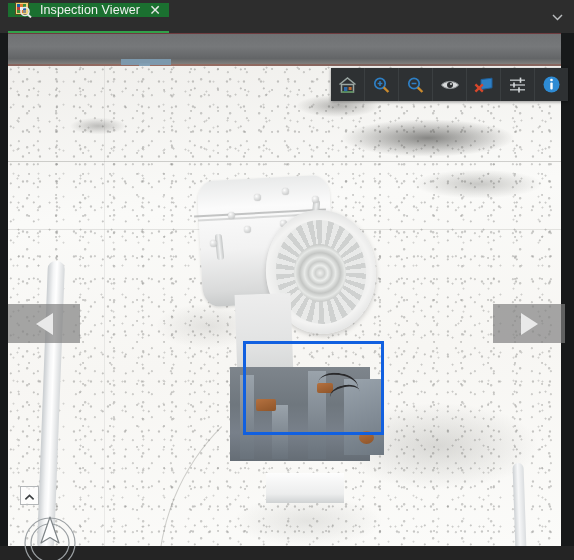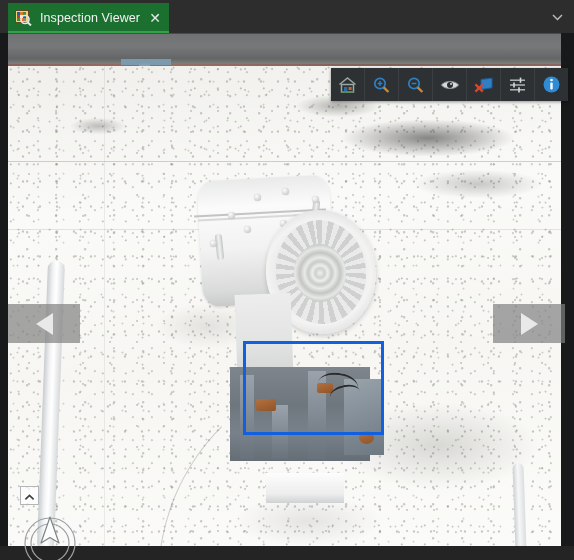--- a/index.html
+++ b/index.html
@@ -2,21 +2,21 @@
 <html><head>
 <meta charset="utf-8">
 <style>
   html,body{margin:0;padding:0;background:#2b2b2b;}
   body{width:574px;height:560px;overflow:hidden;
        font-family:"Liberation Sans","DejaVu Sans",sans-serif;}
   .app{position:relative;width:574px;height:560px;background:#2b2b2b;overflow:hidden;}
 
   
   .titlebar{position:absolute;left:0;top:0;width:574px;height:33px;background:#2d2d2d;}
-  .tab{position:absolute;left:8px;top:3px;height:29px;background:#1b7030;
+  .tab{position:absolute;left:8px;top:3px;height:14px;background:#1b7030;
        display:flex;align-items:center;padding:0 8px 0 7px;box-sizing:border-box;}
   .tab-icon{width:17px;height:16px;position:relative;flex:0 0 auto;margin-right:8px;}
   .tab-label{color:#f2f2f2;font-size:12.5px;letter-spacing:.1px;white-space:nowrap;}
   .tab-close{color:#e8e8e8;font-size:14px;margin-left:9px;line-height:1;cursor:pointer;
              font-family:"DejaVu Sans",sans-serif;}
   .tab-underline{position:absolute;left:8px;top:31px;width:131px;height:2px;background:#31a14a;}
   .chev-btn{position:absolute;right:6px;top:8px;width:22px;height:18px;
             display:flex;align-items:center;justify-content:center;cursor:pointer;}
   .chev-btn svg{display:block;}
 

